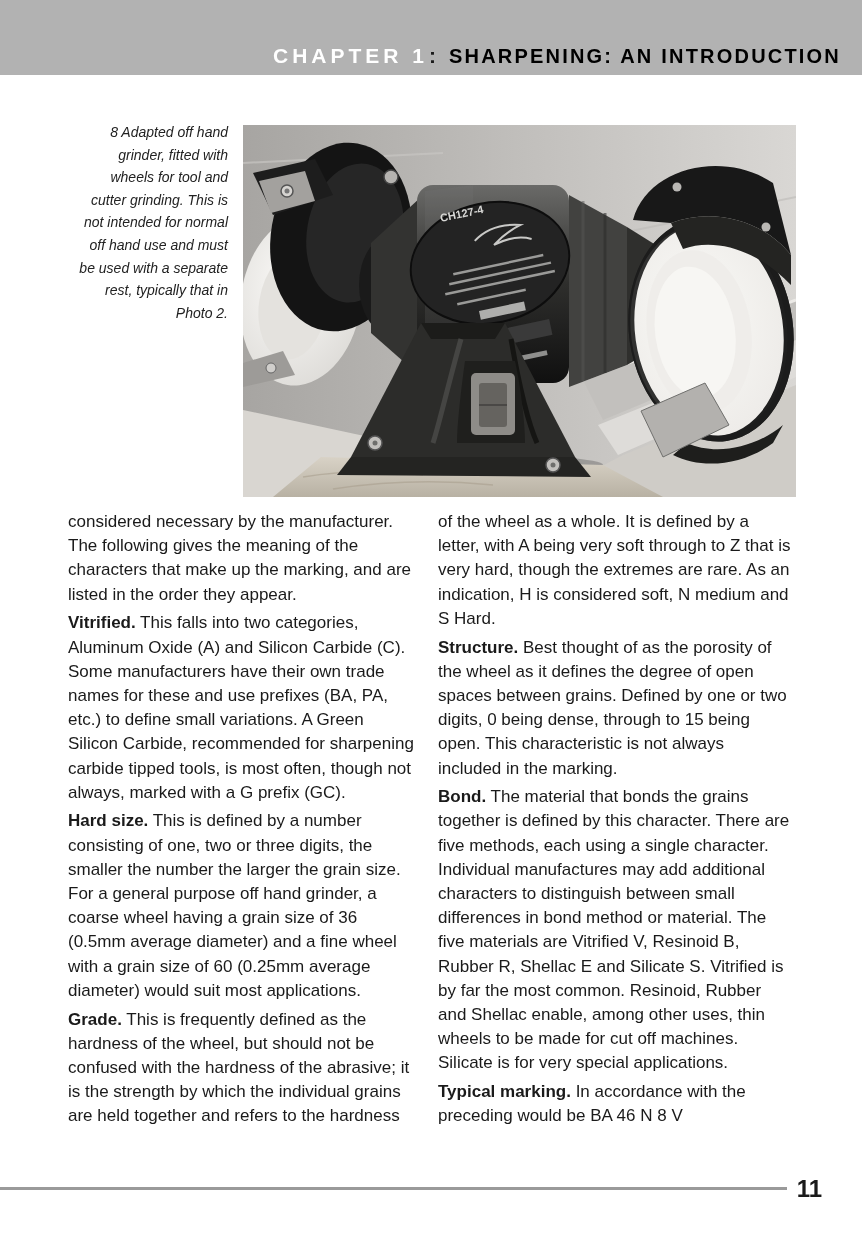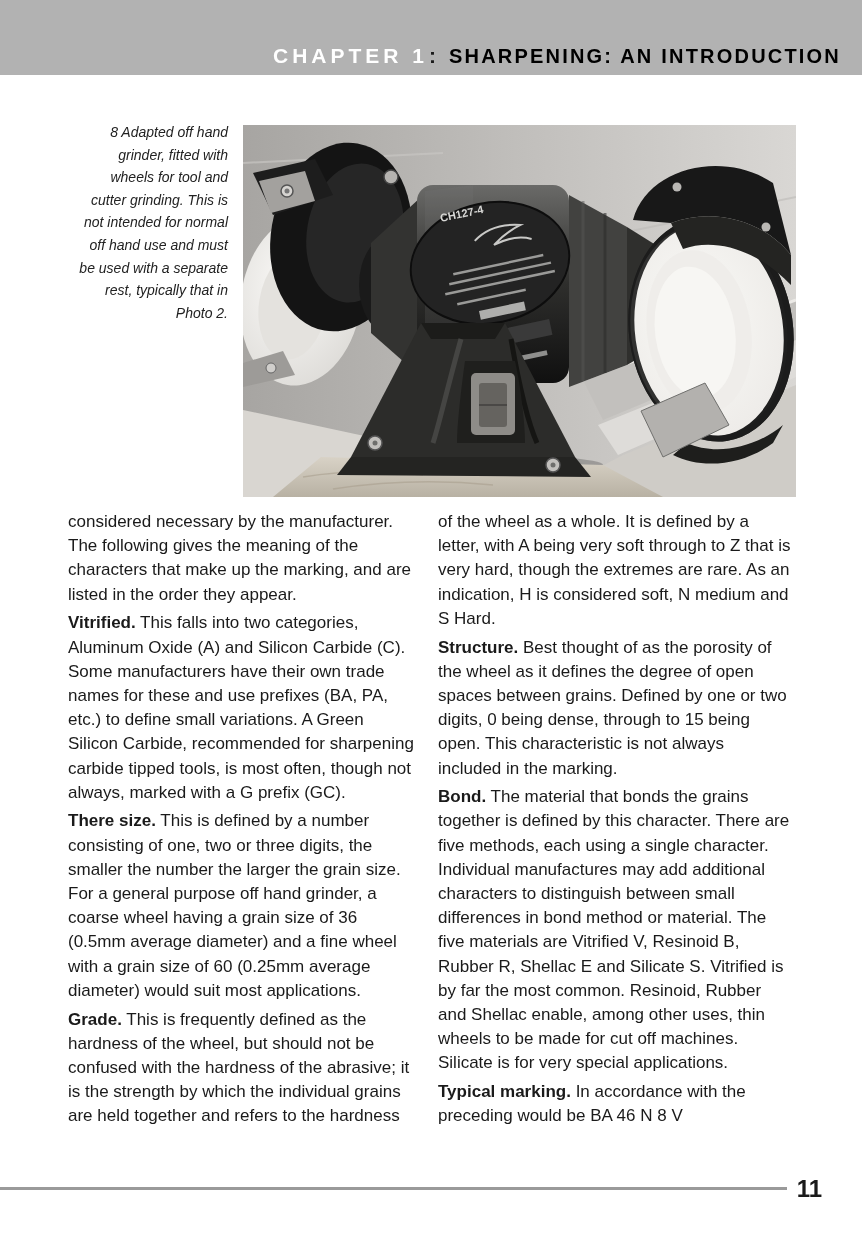--- a/index.html
+++ b/index.html
@@ -238,21 +238,21 @@
         <circle cx="310" cy="340" r="7" fill="#c2c0bd" stroke="#555" stroke-width="1.5"></circle>
         <circle cx="310" cy="340" r="2.5" fill="#6e6e6c"></circle>
       </g>
     </svg>
   </figure>
 
   <main class="columns">
     <div class="col">
       <p><b class="term"></b><span>considered necessary by the manufacturer. The following gives the meaning of the characters that make up the marking, and are listed in the order they appear.</span></p>
       <p><b class="term">Vitrified.</b><span> This falls into two categories, Aluminum Oxide (A) and Silicon Carbide (C). Some manufacturers have their own trade names for these and use prefixes (BA, PA, etc.) to define small variations. A Green Silicon Carbide, recommended for sharpening carbide tipped tools, is most often, though not always, marked with a G prefix (GC).</span></p>
-      <p><b class="term">There size.</b><span> This is defined by a number consisting of one, two or three digits, the smaller the number the larger the grain size. For a general purpose off hand grinder, a coarse wheel having a grain size of 36 (0.5mm average diameter) and a fine wheel with a grain size of 60 (0.25mm average diameter) would suit most applications.</span></p>
+      <p><b class="term">Hard size.</b><span> This is defined by a number consisting of one, two or three digits, the smaller the number the larger the grain size. For a general purpose off hand grinder, a coarse wheel having a grain size of 36 (0.5mm average diameter) and a fine wheel with a grain size of 60 (0.25mm average diameter) would suit most applications.</span></p>
       <p><b class="term">Grade.</b><span> This is frequently defined as the hardness of the wheel, but should not be confused with the hardness of the abrasive; it is the strength by which the individual grains are held together and refers to the hardness</span></p>
     </div>
     <div class="col right">
       <p><b class="term"></b><span>of the wheel as a whole. It is defined by a letter, with A being very soft through to Z that is very hard, though the extremes are rare. As an indication, H is considered soft, N medium and S Hard.</span></p>
       <p><b class="term">Structure.</b><span> Best thought of as the porosity of the wheel as it defines the degree of open spaces between grains. Defined by one or two digits, 0 being dense, through to 15 being open. This characteristic is not always included in the marking.</span></p>
       <p><b class="term">Bond.</b><span> The material that bonds the grains together is defined by this character. There are five methods, each using a single character. Individual manufactures may add additional characters to distinguish between small differences in bond method or material. The five materials are Vitrified V, Resinoid B, Rubber R, Shellac E and Silicate S. Vitrified is by far the most common. Resinoid, Rubber and Shellac enable, among other uses, thin wheels to be made for cut off machines. Silicate is for very special applications.</span></p>
       <p><b class="term">Typical marking.</b><span> In accordance with the preceding would be BA 46 N 8 V</span></p>
     </div>
   </main>
 

